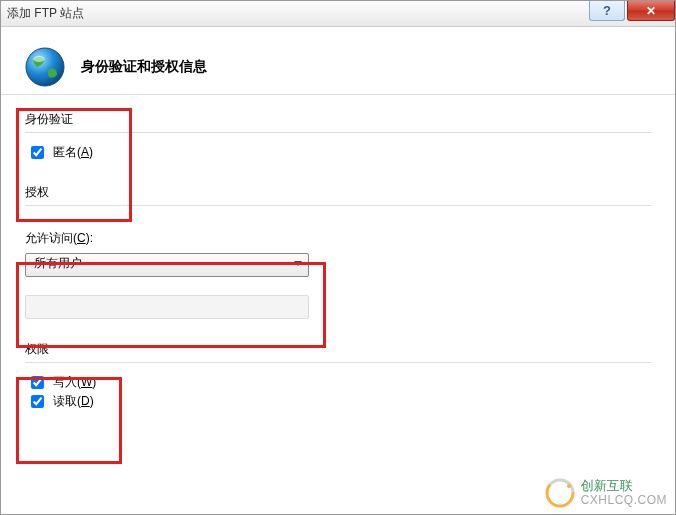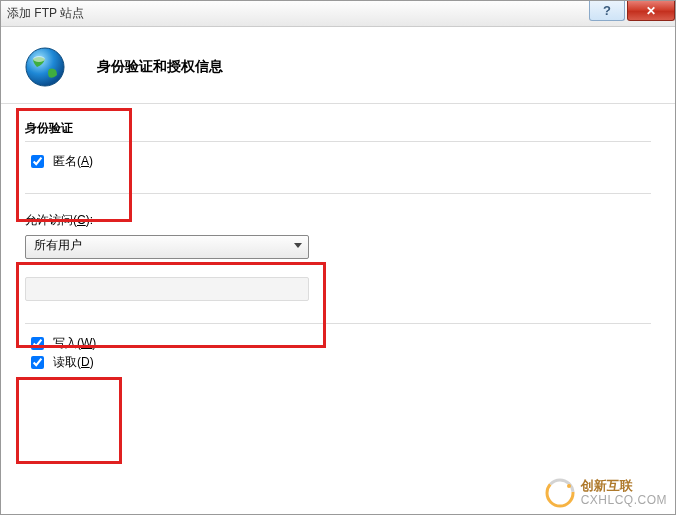--- a/index.html
+++ b/index.html
@@ -57,64 +57,63 @@
     background: linear-gradient(to bottom, #e77d72, #d1412f 45%, #c4301f 55%, #d85a49);
     border: 1px solid #8f2518;
     border-top: none;
     border-radius: 0 0 3px 3px;
     color: #fff;
     font-weight: bold;
     font-size: 12px;
     width: 48px;
   }
   .header-section {
-    padding: 18px 22px 14px 22px;
-    display: flex;
-    align-items: center;
-    gap: 30px;
+    padding: 18px 22px 5px 22px;
+    display: flex;
+    align-items: center;
+    gap: 14px;
     border-bottom: 1px solid #ddd;
   }
   .globe-icon {
     width: 44px;
     height: 44px;
     flex-shrink: 0;
   }
   .page-title {
     font-size: 14px;
     font-weight: bold;
     color: #000;
   }
   .content {
     padding: 16px 24px;
     position: relative;
   }
   .group-label {
     font-size: 12px;
     color: #000;
     margin-bottom: 4px;
-    font-weight: bold;
   }
   .group-line {
     border-bottom: 1px solid #ddd;
     margin: 0 0 10px 0;
   }
   .checkbox-row {
     display: flex;
     align-items: center;
     gap: 6px;
     margin: 0 2px;
   }
   .checkbox-row label u { text-decoration: underline; }
   input[type=checkbox] {
     width: 13px;
     height: 13px;
   }
   .section-gap { height: 22px; }
   .access-label {
-    margin-top: 18px;
+    margin-top: 24px;
     margin-bottom: 6px;
   }
   .access-label u { text-decoration: underline; }
   .dropdown {
     width: 284px;
     height: 24px;
     border: 1px solid #888;
     border-radius: 2px;
     background: linear-gradient(to bottom, #fdfdfd, #eaeaea);
     display: flex;
@@ -153,21 +152,21 @@
     bottom: 6px;
     display: flex;
     align-items: center;
     gap: 6px;
     opacity: 0.85;
   }
   .wm-logo {
     width: 30px; height: 30px;
   }
   .wm-text { text-align: left; line-height: 1.1; }
-  .wm-text .cn { font-size: 13px; color: #a16207; font-weight: bold; }
+  .wm-text .cn { font-size: 13px; color: #15803d; font-weight: normal; }
   .wm-text .en { font-size: 12px; color: #999; letter-spacing: 0.5px; }
 </style>
 </head>
 <body>
 
 <div class="titlebar">
   <span class="title">添加 FTP 站点</span>
   <div class="win-buttons">
     <div class="win-btn win-help">?</div>
     <div class="win-btn win-close">✕</div>
@@ -197,33 +196,35 @@
   <div class="group-line"></div>
 
   <div class="checkbox-row">
     <input type="checkbox" id="cb-anon" checked="" style="">
     <label for="cb-anon"><span>匿名(</span><u>A</u><span>)</span></label>
   </div>
 
 
   <div class="section-gap"></div>
 
+  <div class="group-label">授权</div>
   <div class="group-line"></div>
 
   <div class="access-label"><span>允许访问(</span><u>C</u><span>):</span></div>
 
   <div class="dropdown">
     <span>所有用户</span>
     <span class="dd-arrow"></span>
   </div>
 
   <div class="disabled-box"></div>
 
   <div class="section-gap"></div>
 
+  <div class="group-label">权限</div>
   <div class="group-line"></div>
 
   <div class="checkbox-row">
     <input type="checkbox" id="cb-write" checked="" style="">
     <label for="cb-write"><span>写入(</span><u>W</u><span>)</span></label>
   </div>
 
   <div class="checkbox-row">
     <input type="checkbox" id="cb-read" checked="" style="">
     <label for="cb-read"><span>读取(</span><u>D</u><span>)</span></label>

